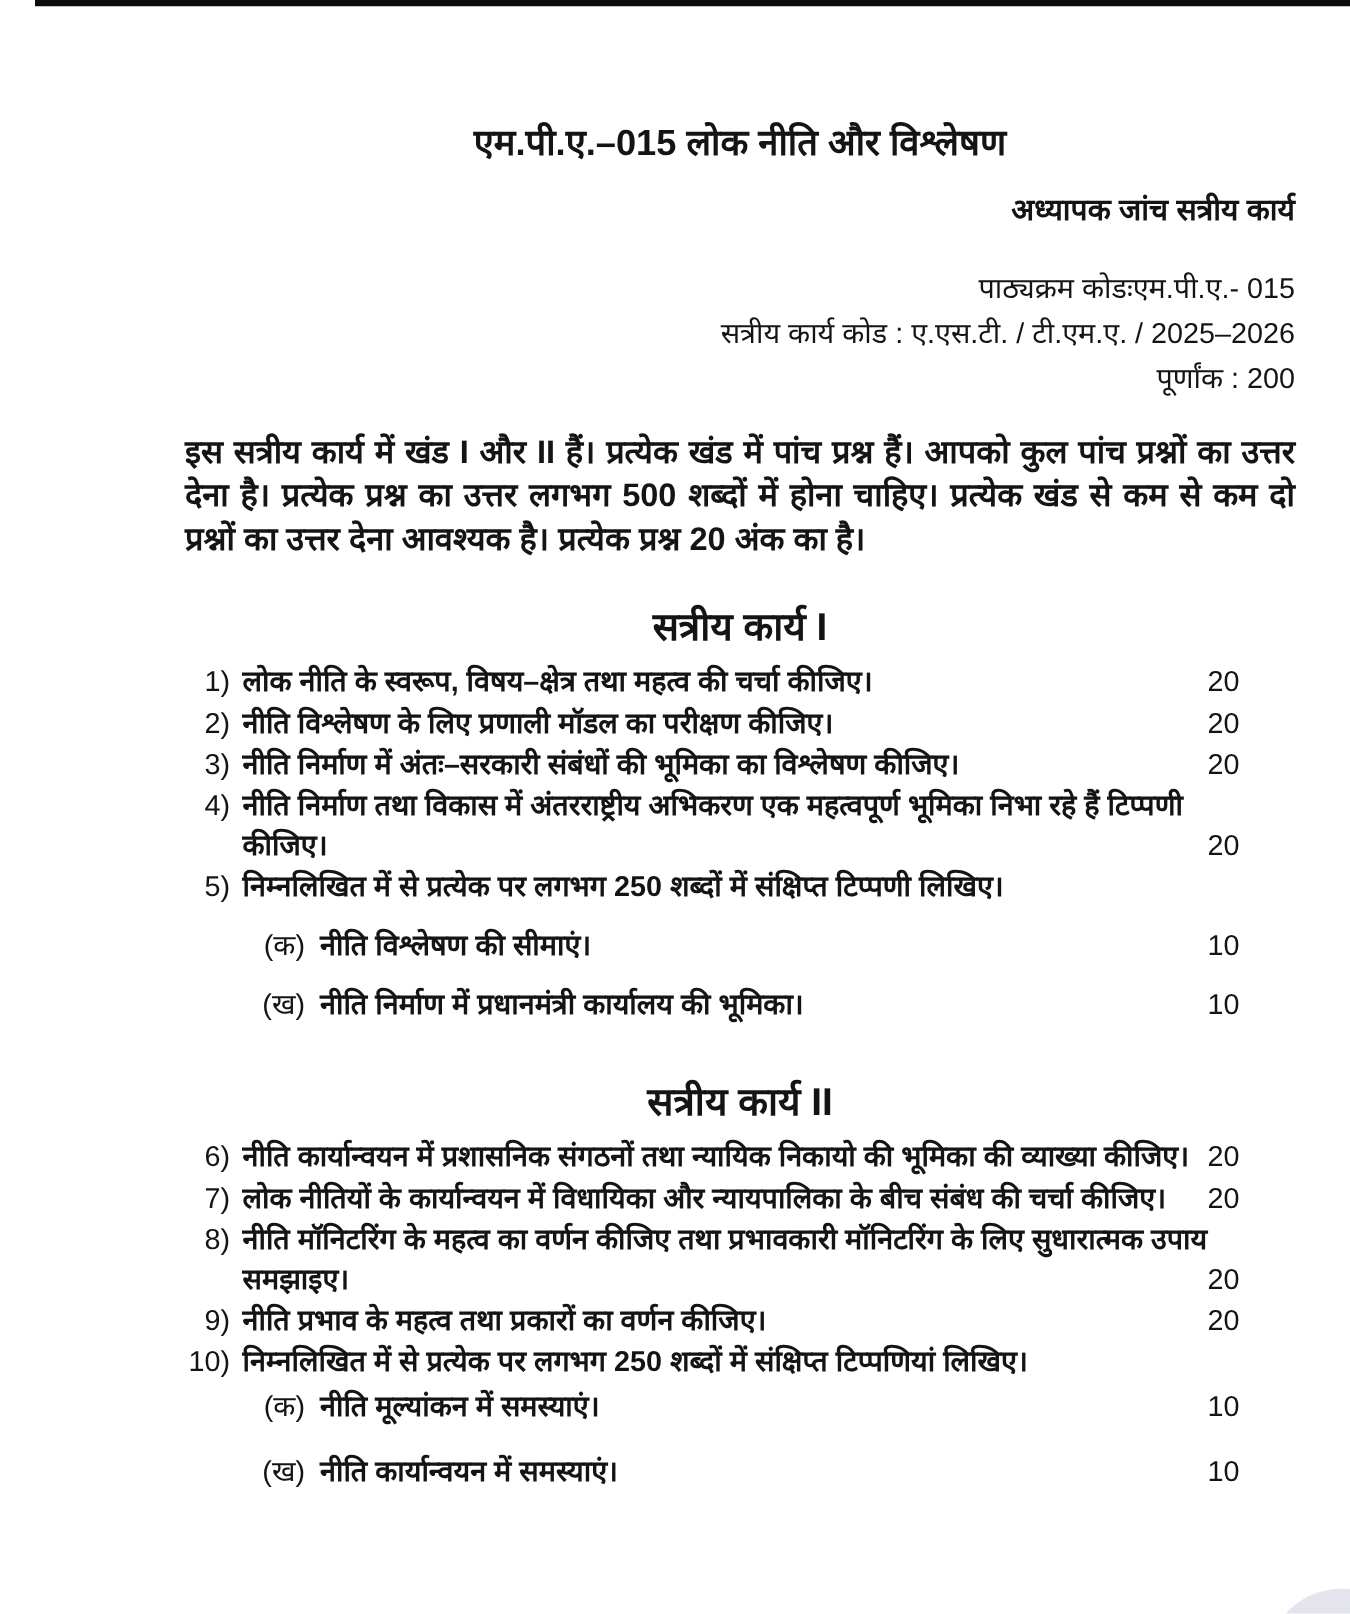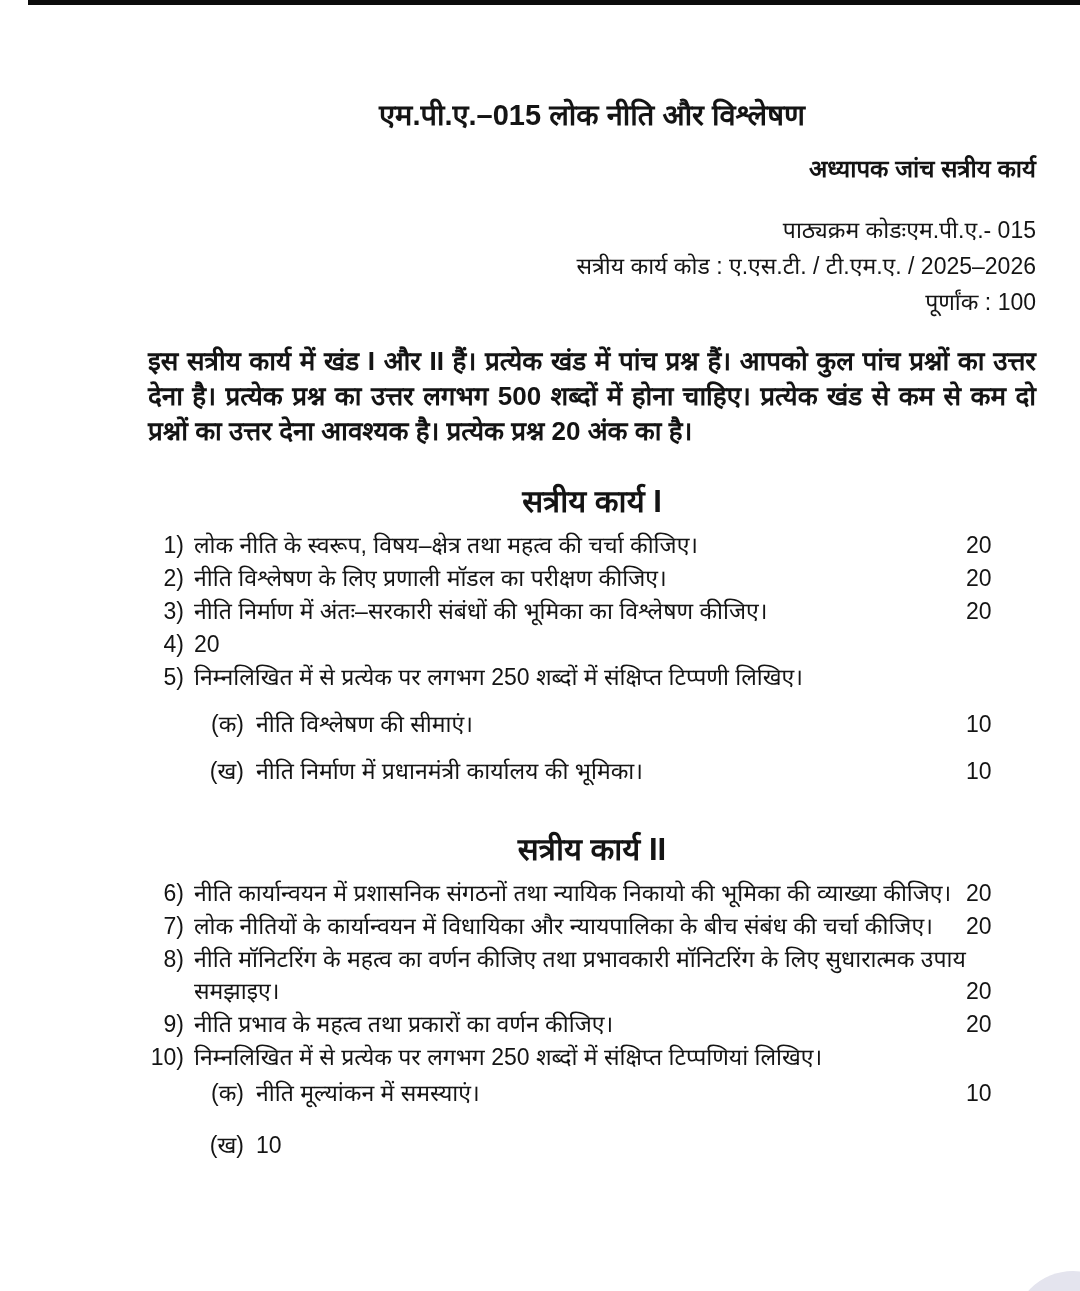--- a/index.html
+++ b/index.html
@@ -70,21 +70,21 @@
     font-size: 23px;
     line-height: 32px;
     margin-bottom: 1px;
   }
   .q-num {
     flex: 0 0 36px;
     text-align: right;
     margin-right: 10px;
     white-space: nowrap;
   }
-  .q-text { flex: 1 1 auto; }
+  .q-text { flex: 1 1 auto; font-weight: bold; }
   .q-marks {
     flex: 0 0 70px;
     text-align: left;
     padding-right: 33px;
     align-self: flex-end;
     box-sizing: border-box;
   }
   .q-sub { margin-top: 15px; }
   .q-sub .q-num {
     flex: 0 0 96px;
@@ -108,21 +108,21 @@
   <div class="top-strip"></div>
 
   <div class="content">
 
     <h1 class="doc-title">एम.पी.ए.–015 लोक नीति और विश्लेषण</h1>
     <h2 class="doc-subtitle">अध्यापक जांच सत्रीय कार्य</h2>
 
     <div class="meta-block">
       <div>पाठ्यक्रम कोडःएम.पी.ए.- 015</div>
       <div>सत्रीय कार्य कोड : ए.एस.टी. / टी.एम.ए. / 2025–2026</div>
-      <div>पूर्णांक : 100</div>
+      <div>पूर्णांक : 200</div>
     </div>
 
     <p class="instructions">इस सत्रीय कार्य में खंड I और II हैं। प्रत्येक खंड में पांच प्रश्न हैं। आपको कुल पांच प्रश्नों का उत्तर  देना है। प्रत्येक प्रश्न का उत्तर लगभग 500 शब्दों में होना चाहिए। प्रत्येक खंड से कम से कम दो प्रश्नों का उत्तर देना आवश्यक है। प्रत्येक प्रश्न 20 अंक का है।</p>
 
     <div class="section">
       <h3 class="section-heading">सत्रीय कार्य I</h3>
 
       <div class="questions">
         <div class="q-row">
           <span class="q-num">1)</span>
@@ -134,20 +134,21 @@
           <span class="q-text">नीति विश्लेषण के लिए प्रणाली मॉडल का परीक्षण कीजिए।</span>
           <span class="q-marks">20</span>
         </div>
         <div class="q-row">
           <span class="q-num">3)</span>
           <span class="q-text">नीति निर्माण में अंतः–सरकारी संबंधों की भूमिका का विश्लेषण कीजिए।</span>
           <span class="q-marks">20</span>
         </div>
         <div class="q-row">
           <span class="q-num">4)</span>
+          <span class="q-text">नीति निर्माण तथा विकास में अंतरराष्ट्रीय अभिकरण एक महत्वपूर्ण भूमिका निभा रहे हैं टिप्पणी कीजिए।</span>
           <span class="q-marks">20</span>
         </div>
         <div class="q-row">
           <span class="q-num">5)</span>
           <span class="q-text">निम्नलिखित में से प्रत्येक पर लगभग 250 शब्दों में संक्षिप्त टिप्पणी लिखिए।</span>
           <span class="q-marks"></span>
         </div>
 
         <div class="q-row q-sub">
           <span class="q-num">(क)</span>
@@ -192,20 +193,21 @@
           <span class="q-marks"></span>
         </div>
 
         <div class="q-row q-sub" style="margin-top: 4px;">
           <span class="q-num">(क)</span>
           <span class="q-text">नीति मूल्यांकन में समस्याएं।</span>
           <span class="q-marks">10</span>
         </div>
         <div class="q-row q-sub" style="margin-top: 20px;">
           <span class="q-num">(ख)</span>
+          <span class="q-text">नीति कार्यान्वयन में समस्याएं।</span>
           <span class="q-marks">10</span>
         </div>
       </div>
     </div>
 
   </div>
 
   <div class="fab-circle"></div>
 </div>
 

